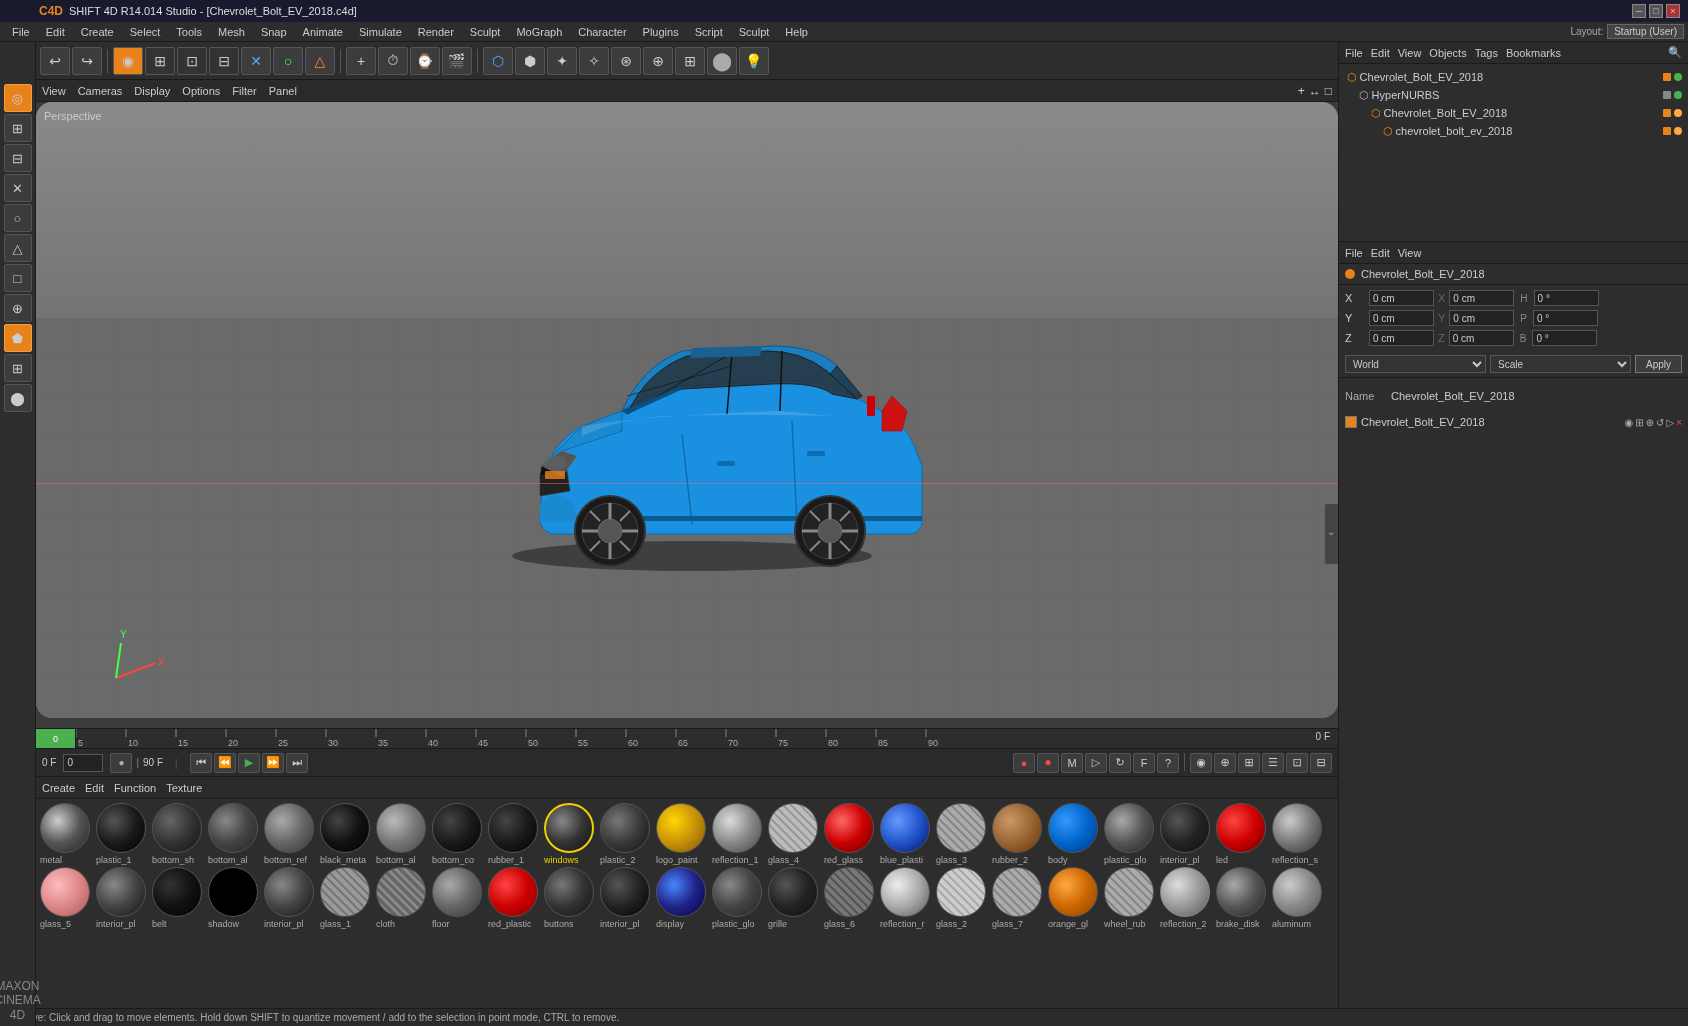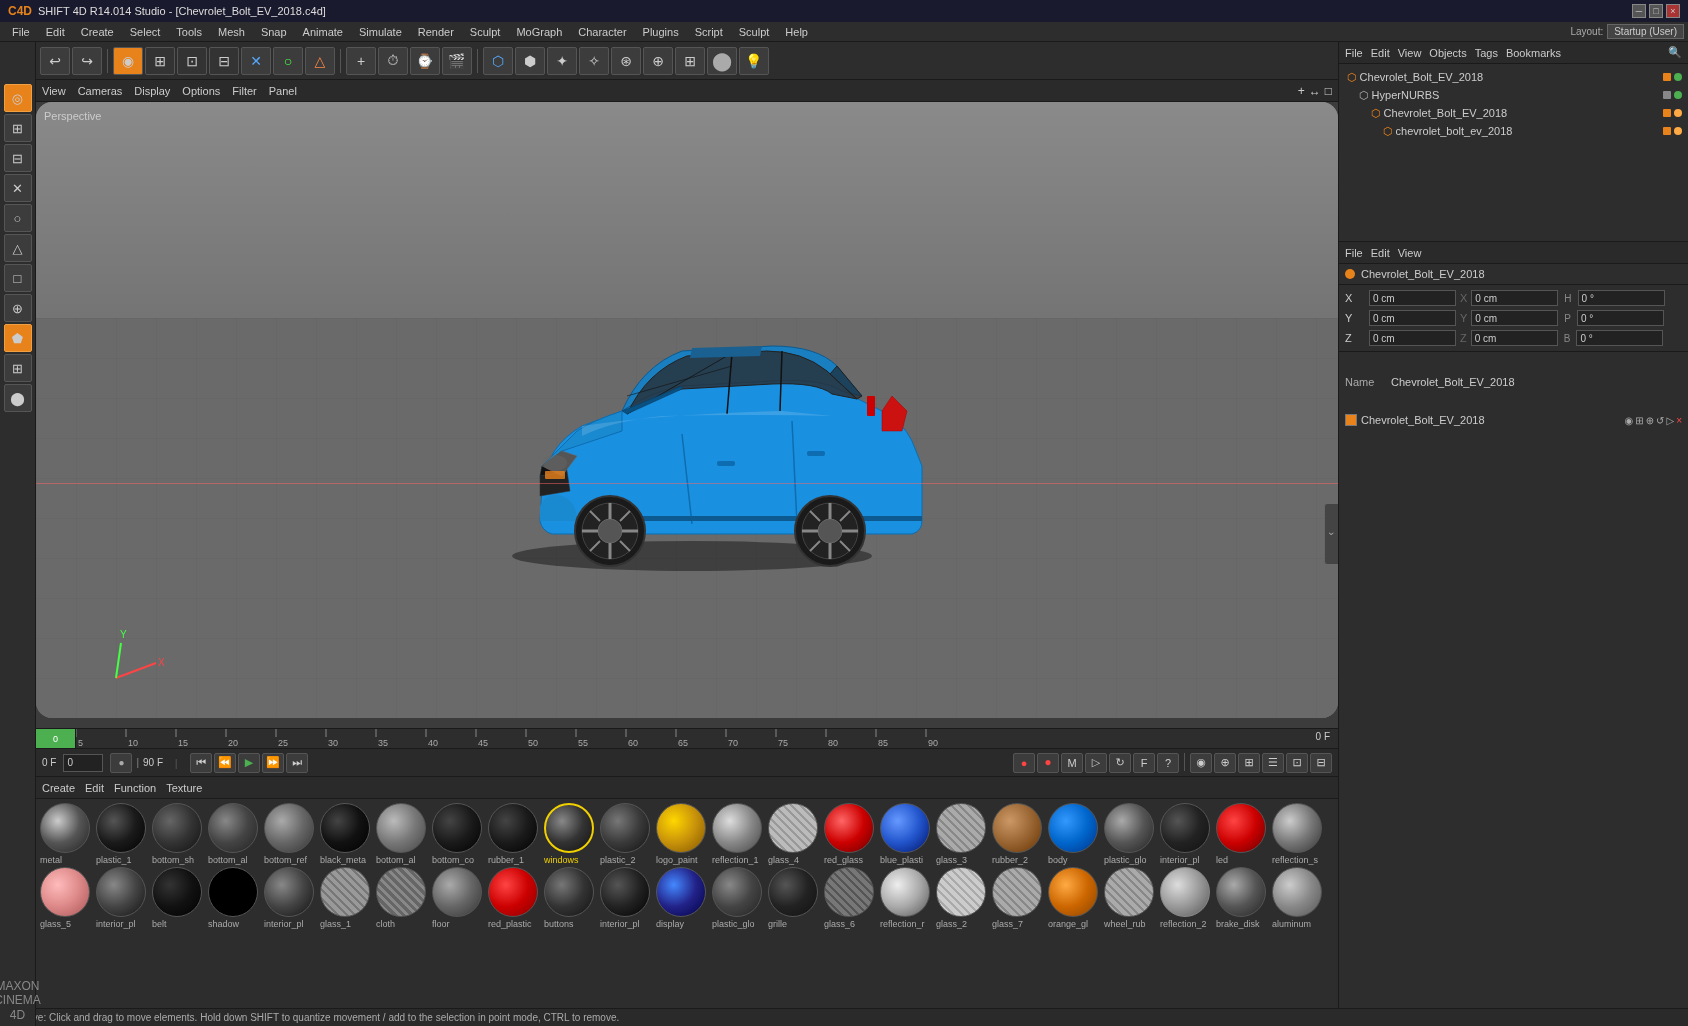--- a/index.html
+++ b/index.html
@@ -315,21 +315,21 @@
       align-items: center;
       height: 18px;
       gap: 4px;
     }
     .attr-label {
       width: 20px;
       font-size: 11px;
       color: #ccc;
     }
     .attr-input {
-      width: 87px; height: 16px;
+      width: 65px; height: 16px;
       background: #222;
       border: 1px solid #555;
       color: #ccc;
       font-size: 10px;
       padding: 0 3px;
     }
     .attr-sep { color: #666; font-size: 11px; }
 
     #attr-object-name {
       padding: 4px 6px;
@@ -444,21 +444,21 @@
     .sphere-wheel { background: repeating-linear-gradient(45deg, #888 0px, #888 2px, #aaa 2px, #aaa 6px); border-radius: 50%; }
     .sphere-reflection4 { background: radial-gradient(circle at 35% 35%, #ddd, #999, #555); border: 1px solid #888; }
     .sphere-brake { background: radial-gradient(circle at 35% 35%, #aaa, #555, #222); }
     .sphere-aluminum { background: radial-gradient(circle at 35% 35%, #ccc, #888, #555); }
   </style>
 </head>
 <body>
 
 <div id="title-bar">
   <div class="title-left">
-    <span style="color:#e8821a;font-weight:bold;font-size:12px;">C4D</span>
+    <span style="color:#e8821a;font-weight:bold;font-size:12px;margin-left:31px;">C4D</span>
     <span>SHIFT 4D R14.014 Studio - [Chevrolet_Bolt_EV_2018.c4d]</span>
   </div>
   <div class="title-controls">
     <div class="win-btn">─</div>
     <div class="win-btn">□</div>
     <div class="win-btn" style="background:#aa3333;">×</div>
   </div>
 </div>
 
 <div id="menu-bar">
@@ -1025,22 +1025,35 @@
         <div class="attr-row">
           <span class="attr-label">Z</span>
           <input class="attr-input" value="0 cm" style="">
           <span class="attr-sep">Z</span>
           <input class="attr-input" value="0 cm" style="">
           <span style="font-size:10px;color:#888;margin:0 2px;">B</span>
           <input class="attr-input" value="0 °" style="">
         </div>
       </div>
 
-
-      <div style="padding:20px 6px;border-top:1px solid #1a1a1a;">
+      <div class="attr-dropdowns">
+        <select class="attr-dropdown">
+          <option>World</option>
+          <option>Local</option>
+          <option>Object</option>
+        </select>
+        <select class="attr-dropdown">
+          <option>Scale</option>
+          <option>Rotate</option>
+          <option>Move</option>
+        </select>
+        <button class="attr-apply-btn">Apply</button>
+      </div>
+
+      <div style="padding:8px 6px;border-top:1px solid #1a1a1a;">
         <div style="display:flex;align-items:center;height:20px;gap:6px;">
           <span style="font-size:11px;color:#aaa;width:40px;">Name</span>
           <span style="font-size:11px;color:#ccc;">Chevrolet_Bolt_EV_2018</span>
         </div>
       </div>
 
       <div style="padding:2px 6px;display:flex;align-items:center;gap:4px;">
         <div style="width:12px;height:12px;background:#e8821a;border:1px solid #777;"></div>
         <span style="font-size:11px;color:#ccc;">Chevrolet_Bolt_EV_2018</span>
 

